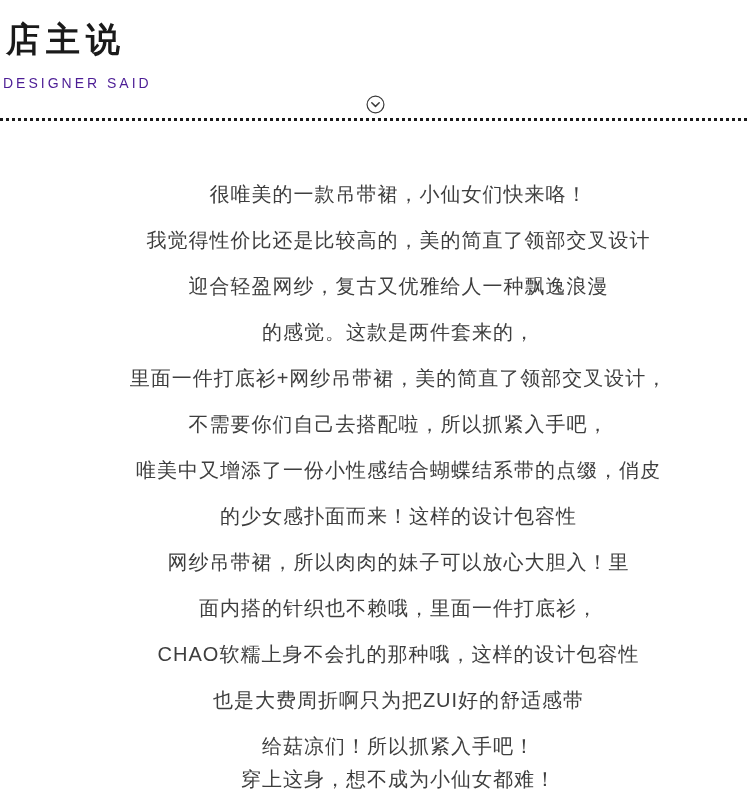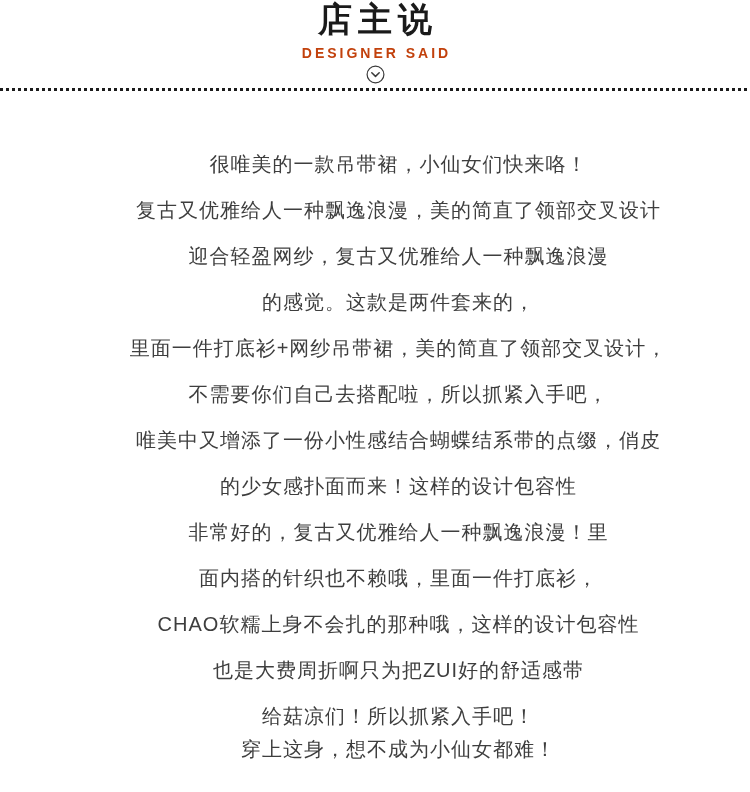--- a/index.html
+++ b/index.html
@@ -5,36 +5,37 @@
   * { box-sizing: border-box; }
   html, body { margin: 0; padding: 0; }
   body {
     width: 750px;
     height: 792px;
     background: #ffffff;
     font-family: "Liberation Sans", "DejaVu Sans", sans-serif;
     overflow: hidden;
   }
   .header {
-    text-align: center;
+    text-align: left;
+    padding-top: 20px;
   }
   .title {
     margin: 0;
     font-size: 34px;
     line-height: 38px;
     font-weight: bold;
     color: #1a1a1a;
     letter-spacing: 6px;
     text-indent: 6px;
   }
   .subtitle {
-    margin-top: 7px;
+    margin-top: 17px;
     font-size: 14px;
-    font-weight: bold;
-    color: #c2410c;
+    font-weight: normal;
+    color: #4c1d95;
     letter-spacing: 3px;
     text-indent: 3px;
   }
   .icon-wrap {
     margin-top: 3px;
     height: 20px;
     display: flex;
     justify-content: center;
     align-items: center;
   }
@@ -77,28 +78,28 @@
         <circle cx="9.5" cy="9.5" r="8.4" fill="none" stroke="#3a3a3a" stroke-width="1.2"></circle>
         <polyline points="5.8,7.8 9.5,11.4 13.2,7.8" fill="none" stroke="#3a3a3a" stroke-width="1.5" stroke-linecap="round" stroke-linejoin="round"></polyline>
       </svg>
     </div>
   </div>
 
   <div class="divider"></div>
 
   <div class="description">
       <div class="line">很唯美的一款吊带裙，小仙女们快来咯！</div>
-      <div class="line">复古又优雅给人一种飘逸浪漫，美的简直了领部交叉设计</div>
+      <div class="line">我觉得性价比还是比较高的，美的简直了领部交叉设计</div>
       <div class="line">迎合轻盈网纱，复古又优雅给人一种飘逸浪漫</div>
       <div class="line">的感觉。这款是两件套来的，</div>
       <div class="line">里面一件打底衫+网纱吊带裙，美的简直了领部交叉设计，</div>
       <div class="line">不需要你们自己去搭配啦，所以抓紧入手吧，</div>
       <div class="line">唯美中又增添了一份小性感结合蝴蝶结系带的点缀，俏皮</div>
       <div class="line">的少女感扑面而来！这样的设计包容性</div>
-      <div class="line">非常好的，复古又优雅给人一种飘逸浪漫！里</div>
+      <div class="line">网纱吊带裙，所以肉肉的妹子可以放心大胆入！里</div>
       <div class="line">面内搭的针织也不赖哦，里面一件打底衫，</div>
       <div class="line">CHAO软糯上身不会扎的那种哦，这样的设计包容性</div>
       <div class="line">也是大费周折啊只为把ZUI好的舒适感带</div>
       <div class="line">给菇凉们！所以抓紧入手吧！</div>
       <div class="line">穿上这身，想不成为小仙女都难！</div>
     </div>
 
 </div>
 
 </body></html>

